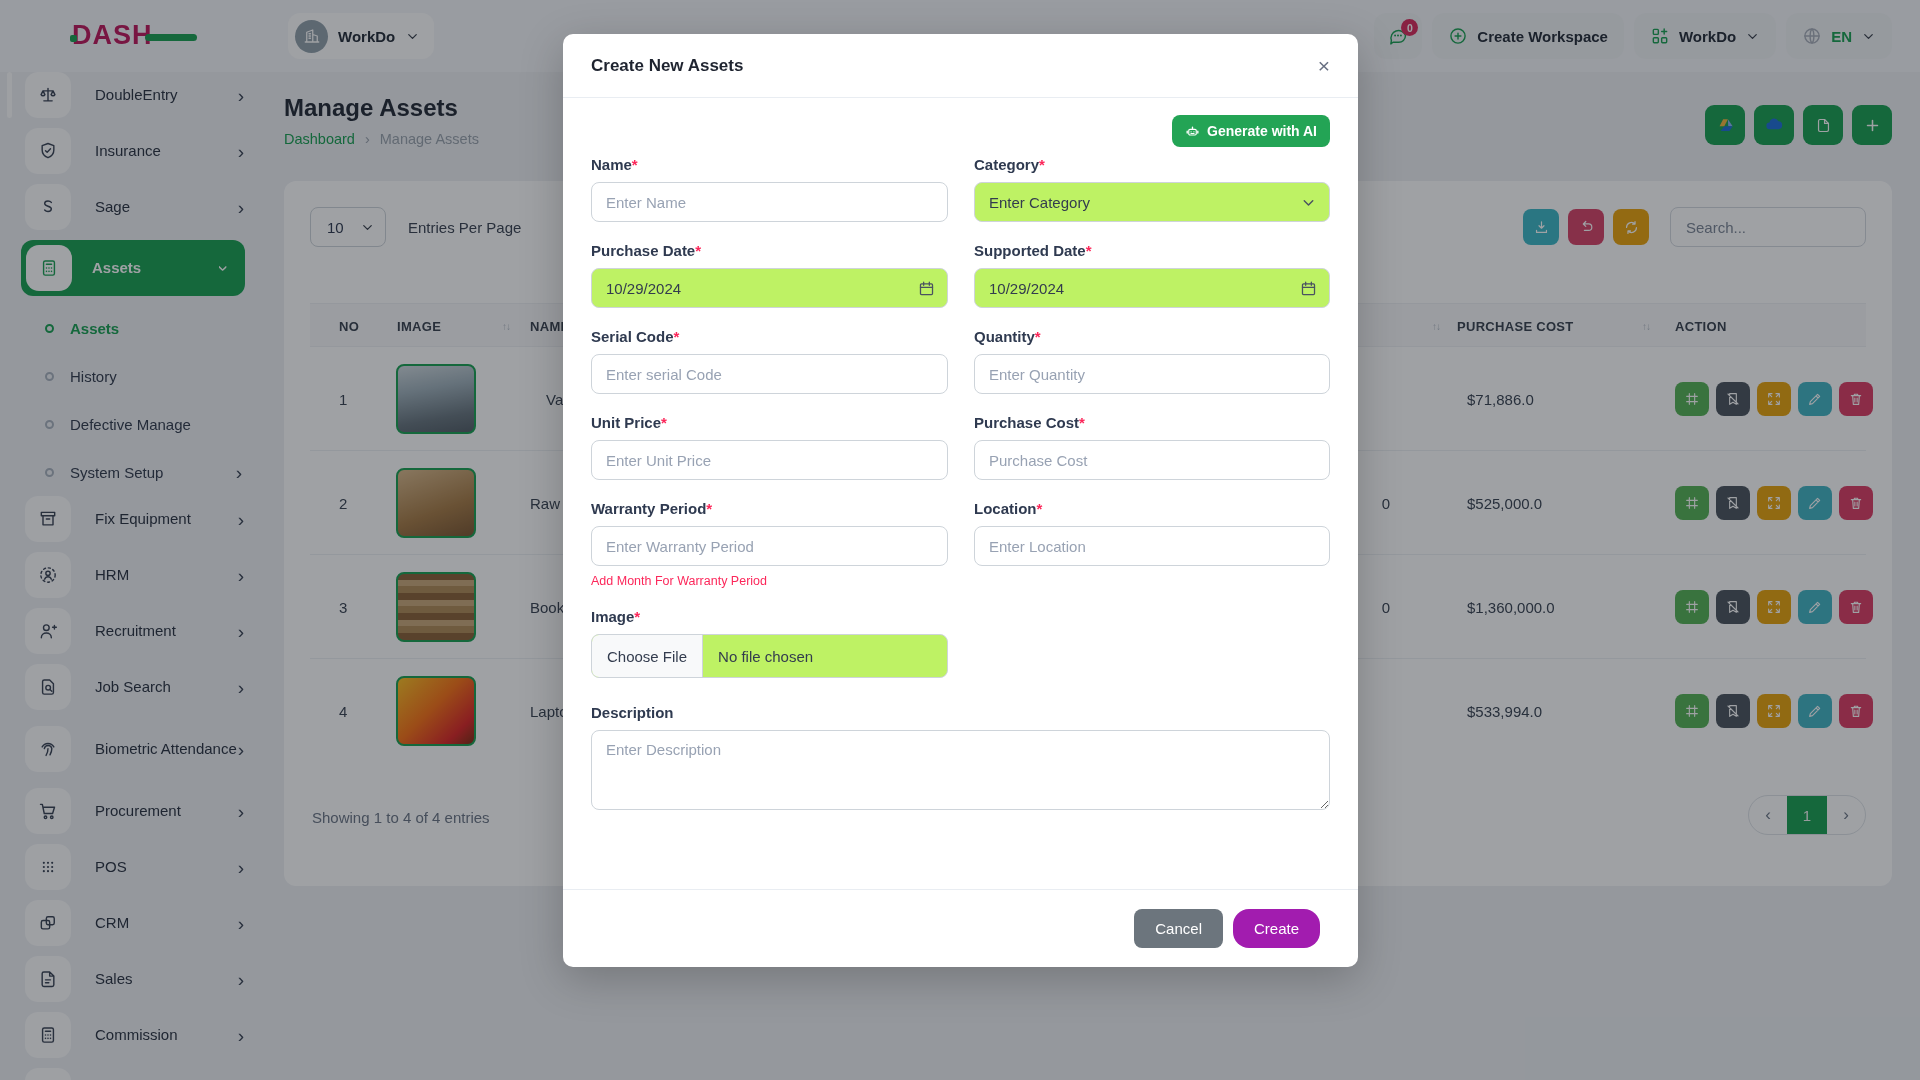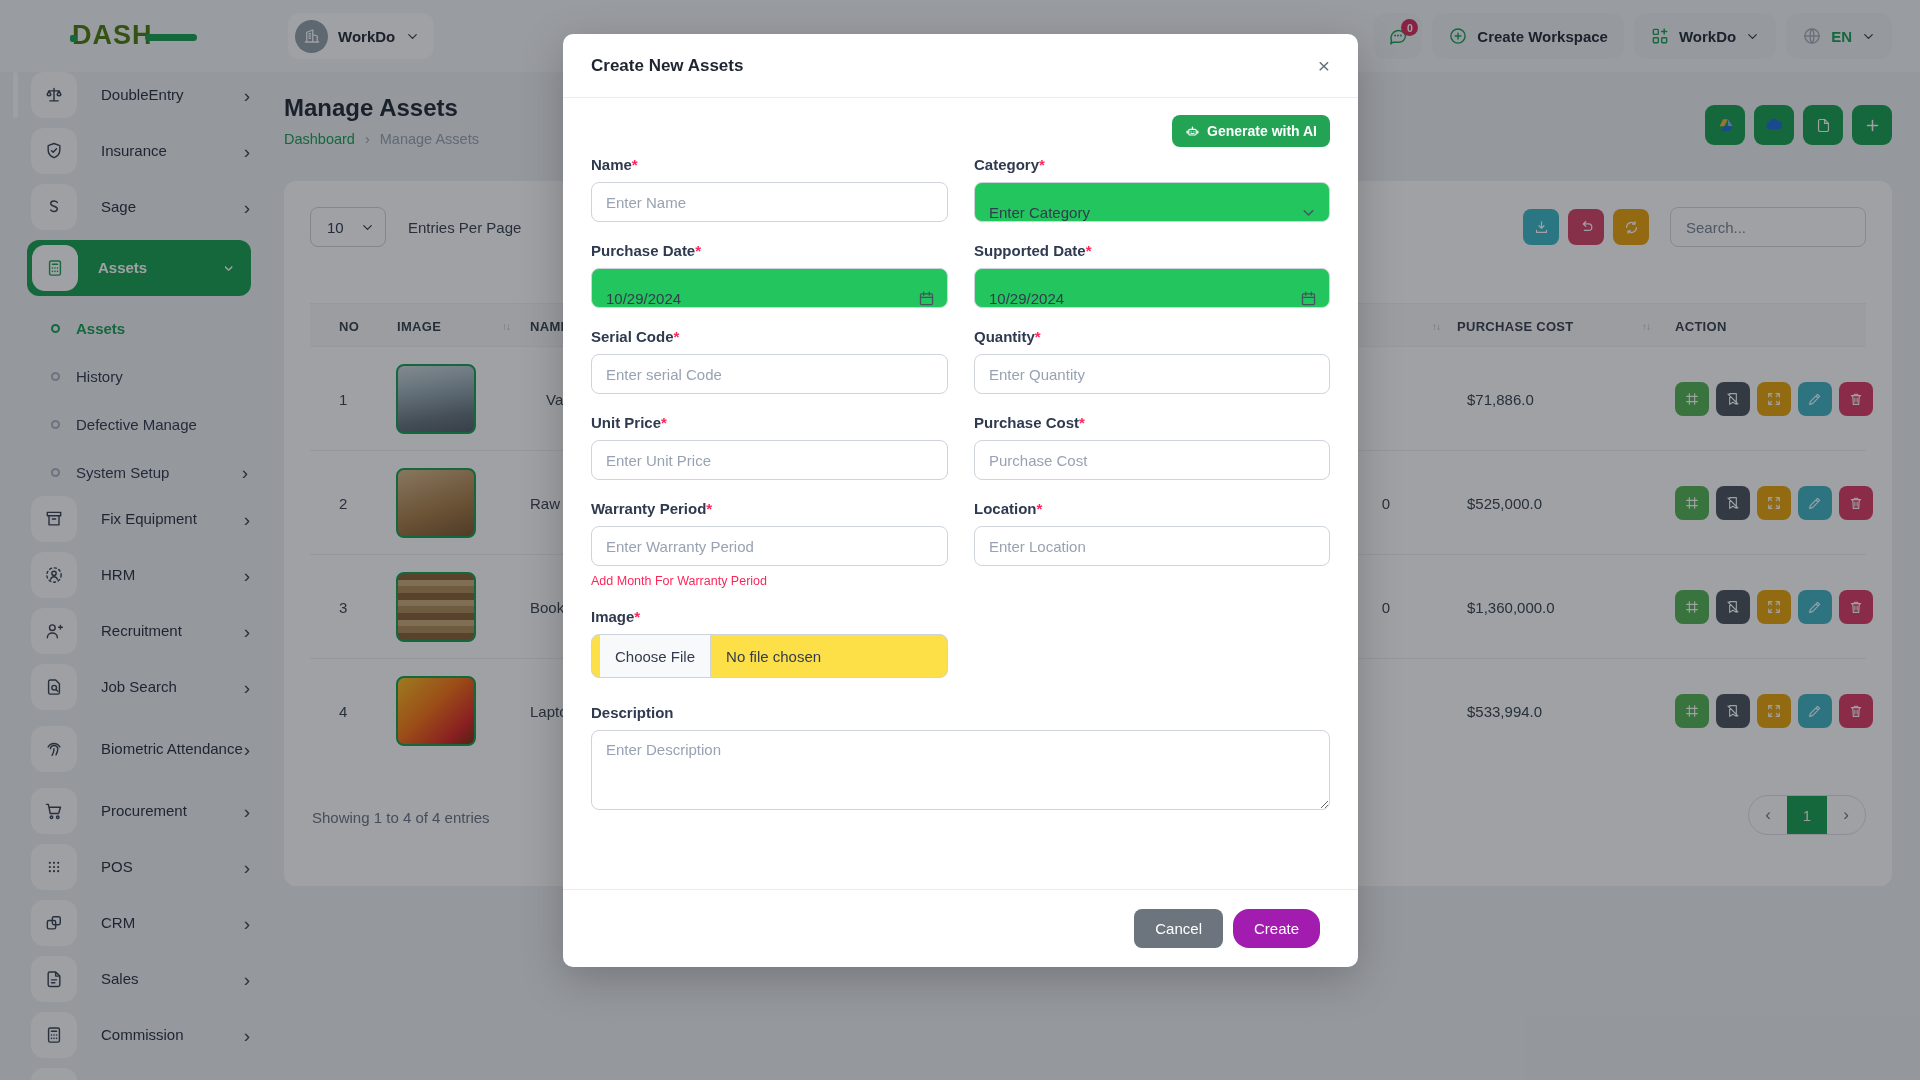--- a/index.html
+++ b/index.html
@@ -4,36 +4,36 @@
 <style>
   * { margin:0; padding:0; box-sizing:border-box; }
   html,body { width:1920px; height:1080px; overflow:hidden; }
   body { font-family:"Liberation Sans","DejaVu Sans",sans-serif; background:#eef0f4; position:relative; color:#2f3a50; }
 
   
   .ic { width:20px; height:20px; fill:none; stroke:currentColor; stroke-width:1.7; stroke-linecap:round; stroke-linejoin:round; display:block; }
 
   
   .topbar { position:absolute; top:0; left:0; width:100%; height:72px; background:#f6f7fa; }
-  .logo { position:absolute; left:72px; top:20px; font-size:27px; font-weight:900; letter-spacing:1px; color:#4d7c0f; }
+  .logo { position:absolute; left:72px; top:20px; font-size:27px; font-weight:900; letter-spacing:1px; color:#be185d; }
   .logo .bar { position:absolute; right:-44px; top:14px; width:52px; height:7px; border-radius:4px; background:#1aa053; }
   .logo .dot { position:absolute; left:-2px; top:15px; width:7px; height:7px; border-radius:2px; background:#1aa053; }
   .ws-pill { position:absolute; left:288px; top:13px; height:46px; background:#fff; border-radius:12px; display:flex; align-items:center; gap:10px; padding:0 14px 0 7px; }
   .avatar { width:33px; height:33px; border-radius:50%; background:#91a0ab; color:#fff; display:flex; align-items:center; justify-content:center; }
   .avatar svg { width:18px; height:18px; }
   .pill-label { font-size:15px; font-weight:600; color:#242c38; }
   .top-right { position:absolute; right:28px; top:13px; display:flex; gap:10px; align-items:center; }
   .pill { height:46px; background:#f1f3f6; border-radius:12px; display:flex; align-items:center; gap:9px; padding:0 16px; font-size:15px; font-weight:600; color:#242c38; cursor:pointer; }
   .pill.sq { width:48px; justify-content:center; position:relative; padding:0; }
   .badge { position:absolute; top:6px; right:4px; background:#d92b5c; width:17px; height:17px; border-radius:50%; color:#fff; font-size:10.5px; font-weight:700; display:flex; align-items:center; justify-content:center; }
   .grn { color:#1aa053; }
   .chev-svg { width:15px; height:15px; stroke:#39404c; fill:none; stroke-width:2; stroke-linecap:round; stroke-linejoin:round; }
 
   
-  .sb { position:absolute; top:72px; left:11px; width:269px; bottom:0; overflow:hidden; }
+  .sb { position:absolute; top:72px; left:5px; width:269px; bottom:0; overflow:hidden; }
   .sb-scroll { position:absolute; left:2px; top:0; width:5px; height:46px; border-radius:3px; background:#fdfdfd; }
   .sb-item { display:flex; align-items:center; height:46px; margin:0 16px 10px 20px; cursor:pointer; }
   .sb-item:first-of-type { margin-top:-12px; }
   .tile { width:46px; height:46px; border-radius:13px; background:#fdfdfe; color:#3a4354; display:flex; align-items:center; justify-content:center; flex:0 0 46px; }
   .sb-lbl { font-size:15px; font-weight:500; color:#2b3342; margin-left:24px; line-height:1.25; width:142px; }
   .chev { margin-left:auto; margin-right:14px; color:#3a4354; font-size:19px; line-height:1; }
   .sb-item.active { background:#1aa053; border-radius:12px; height:56px; margin:0 29px 8px 16px; padding-left:5px; }
   .sb-item.active .tile { background:#fff; color:#1aa053; }
   .sb-item.active .sb-lbl { color:#fff; font-weight:700; margin-left:20px; }
   .sb-item.active .chev { color:#fff; transform:rotate(90deg); margin-right:18px; }
@@ -93,24 +93,24 @@
   .ai-row { display:flex; justify-content:flex-end; margin-bottom:9px;align-items:center; }
   .btn-ai { display:inline-flex; align-items:center; gap:7px; background:#23a455; color:#fff; font-size:14px; font-weight:600; padding:8px 13px; border-radius:8px; border:none; cursor:pointer; }
   .btn-ai svg { width:15px; height:15px; }
   .fgrid { display:grid; grid-template-columns:1fr 1fr; column-gap:26px; }
   .span2 { grid-column:1 / 3; }
   .fld { margin-bottom:20px; }
   .lbl { font-size:15px; font-weight:600; color:#2f3a50; margin-bottom:9px; display:block; }
   .req { color:#fc275a; }
   .inp { width:100%; height:40px; border:1px solid #ced4da; border-radius:8px; padding:0 14px; font-size:15px; color:#2f3a50; font-family:inherit; background:#fff; }
   .inp::placeholder { color:#98a2b3; }
-  .fake { display:flex; align-items:flex-end; justify-content:space-between; height:40px; border:1px solid #ced4da; border-radius:8px; padding:0 12px 0 14px; font-size:15px; color:#333c4e; cursor:pointer; background:#22c55e; }
+  .fake { display:flex; align-items:center; justify-content:space-between; height:40px; border:1px solid #ced4da; border-radius:8px; padding:0 12px 0 14px; font-size:15px; color:#333c4e; cursor:pointer; background:#bef264; }
   .fake svg { width:17px; height:17px; stroke:#4a5261; }
   .hint { font-size:12.5px; color:#fc275a; margin-top:8px; }
-  .filebox { display:flex; align-items:stretch; width:357px; height:44px; border:1px solid #ced4da; border-radius:8px; overflow:hidden; font-size:15px; color:#333c4e; background:#fde047;padding-left:8px; }
+  .filebox { display:flex; align-items:stretch; width:357px; height:44px; border:1px solid #ced4da; border-radius:8px; overflow:hidden; font-size:15px; color:#333c4e; background:#bef264; }
   .fb-btn { background:#f8f9fa; border-right:1px solid #ced4da; display:flex; align-items:center; padding:0 15px; cursor:pointer; white-space:nowrap; }
   .fb-txt { display:flex; align-items:center; padding:0 15px; white-space:nowrap; }
   .ta { width:100%; height:80px; border:1px solid #ced4da; border-radius:8px; padding:10px 14px; font-size:15px; color:#2f3a50; font-family:inherit; resize:vertical; }
   .ta::placeholder { color:#98a2b3; }
   .m-foot { display:flex; justify-content:flex-end; gap:10px; padding:19px 38px; border-top:1px solid #e9edf2; margin-top:auto; }
   .btn-cancel { background:#6c757d; color:#fff; padding:11px 21px; font-size:15px; border-radius:8px; border:none; cursor:pointer; }
   .btn-create { background:#a21caf; color:#fff; padding:11px 21px; font-size:15px; border-radius:16px; border:none; cursor:pointer; }
 </style>
 </head>
 <body>

